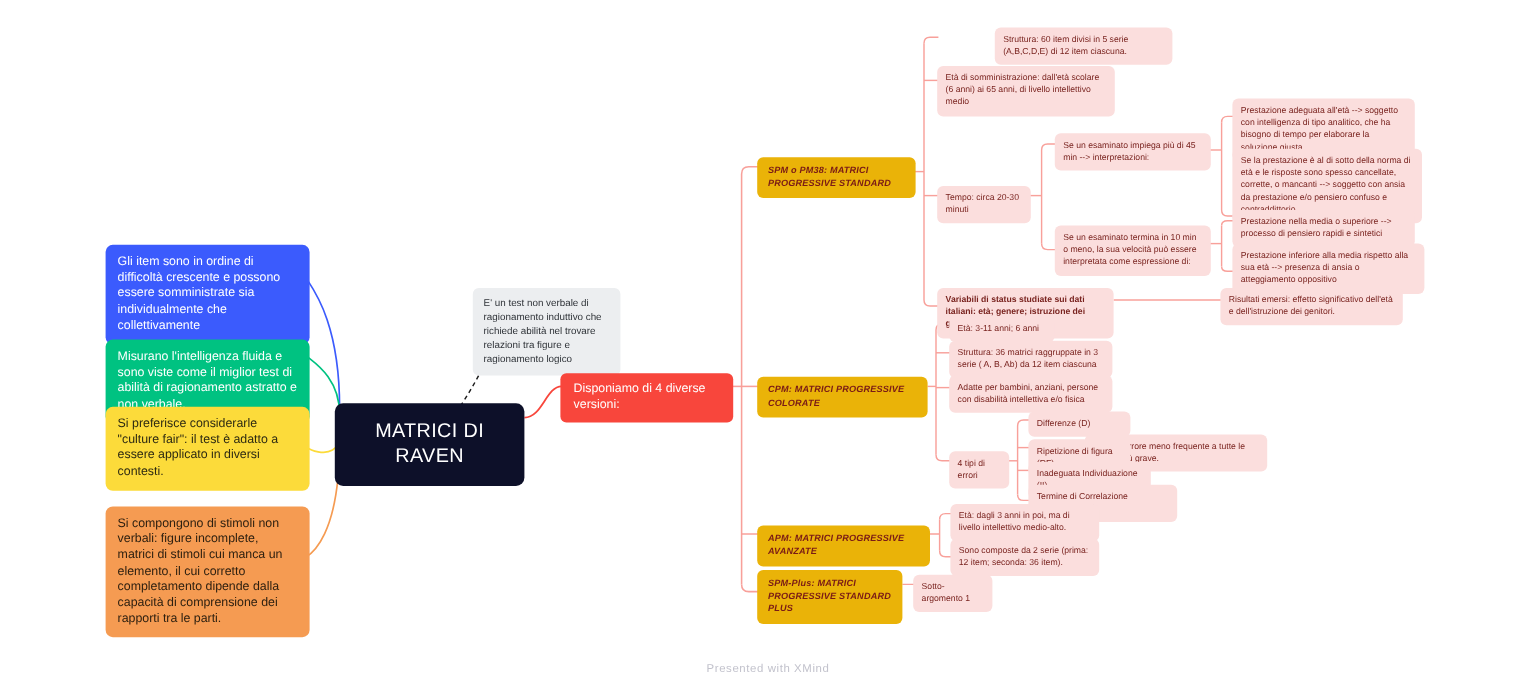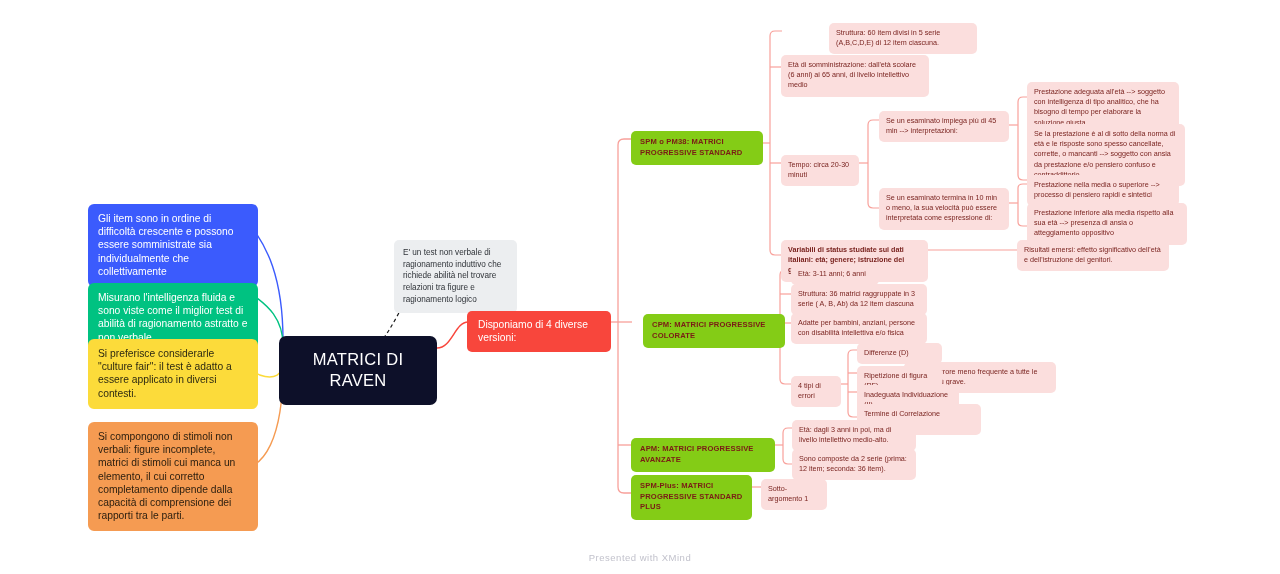--- a/index.html
+++ b/index.html
@@ -68,28 +68,29 @@
 
   
   .red-main {
     background: #f8463c;
     color: #ffffff;
     font-size: 10.3px;
     padding: 7px 11px 8px 11px;
     border-radius: 5px;
   }
   .pink-title {
-    background: #84cc16;
+    background: #eab308;
     color: #7a1b16;
     font-size: 7.6px;
     font-weight: bold;
     letter-spacing: 0.15px;
     padding: 6px 9px 7px 9px;
     border-radius: 5px;
     line-height: 1.4;
+    font-style: italic;
   }
   .pink {
     background: #fbdedd;
     color: #7a2420;
     font-size: 7.2px;
     padding: 5px 7px 6px 7px;
     border-radius: 5px;
     line-height: 1.42;
   }
 
@@ -198,21 +199,21 @@
   <div class="node pink" style="left:1027px; top:82px; width:152px;">Prestazione adeguata all'età --&gt; soggetto con intelligenza di tipo analitico, che ha bisogno di tempo per elaborare la soluzione giusta.</div>
   <div class="node pink" style="left:1027px; top:124px; width:158px;">Se la prestazione è al di sotto della norma di età e le risposte sono spesso cancellate, corrette, o mancanti --&gt; soggetto con ansia da prestazione e/o pensiero confuso e contraddittorio</div>
 
   <div class="node pink" style="left:879px; top:188px; width:130px;">Se un esaminato termina in 10 min o meno, la sua velocità può essere interpretata come espressione di:</div>
   <div class="node pink" style="left:1027px; top:175px; width:152px;">Prestazione nella media o superiore --&gt; processo di pensiero rapidi e sintetici</div>
   <div class="node pink" style="left:1027px; top:203px; width:160px;">Prestazione inferiore alla media rispetto alla sua età --&gt; presenza di ansia o atteggiamento oppositivo</div>
 
   <div class="node pink" style="left:781px; top:240px; width:147px;font-weight:bold;">Variabili di status studiate sui dati italiani: età; genere; istruzione dei genitori</div>
   <div class="node pink" style="left:1017px; top:240px; width:152px;">Risultati emersi: effetto significativo dell'età e dell'istruzione dei genitori.</div>
 
-  <div class="node pink-title" style="left:631px; top:314px; width:142px;margin-left:12px;">CPM: MATRICI PROGRESSIVE COLORATE</div>
+  <div class="node pink-title" style="left:631px; top:314px; width:142px;">CPM: MATRICI PROGRESSIVE COLORATE</div>
 
   <div class="node pink" style="left:791px; top:264px; width:88px;">Età: 3-11 anni; 6 anni</div>
   <div class="node pink" style="left:791px; top:284px; width:136px;">Struttura: 36 matrici raggruppate in 3 serie ( A, B, Ab) da 12 item ciascuna</div>
   <div class="node pink" style="left:791px; top:313px; width:136px;">Adatte per bambini, anziani, persone con disabilità intellettiva e/o fisica</div>
 
   <div class="node pink" style="left:791px; top:376px; width:50px;">4 tipi di errori</div>
 
   <div class="node pink" style="left:857px; top:343px; width:85px;">Differenze (D)</div>
   <div class="node pink" style="left:904px; top:338px; width:152px;margin-top:24px;">=tipo di errore meno frequente a tutte le età e il più grave.</div>
   <div class="node pink" style="left:857px; top:366px; width:85px;">Ripetizione di figura (RF)</div>

